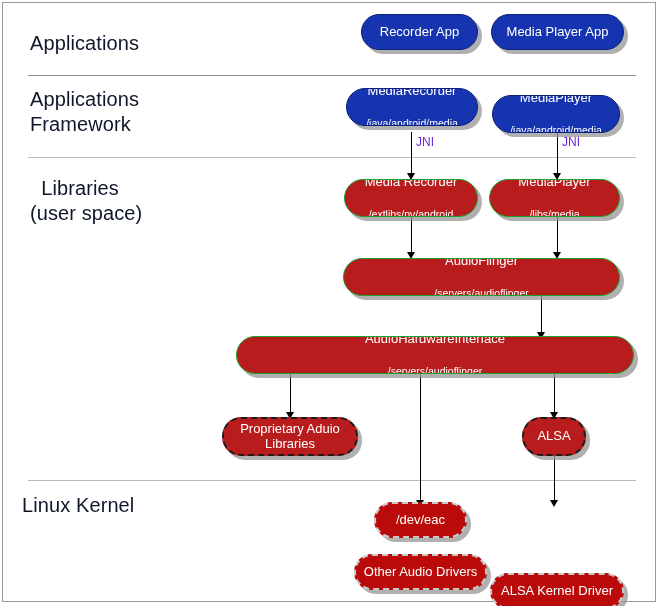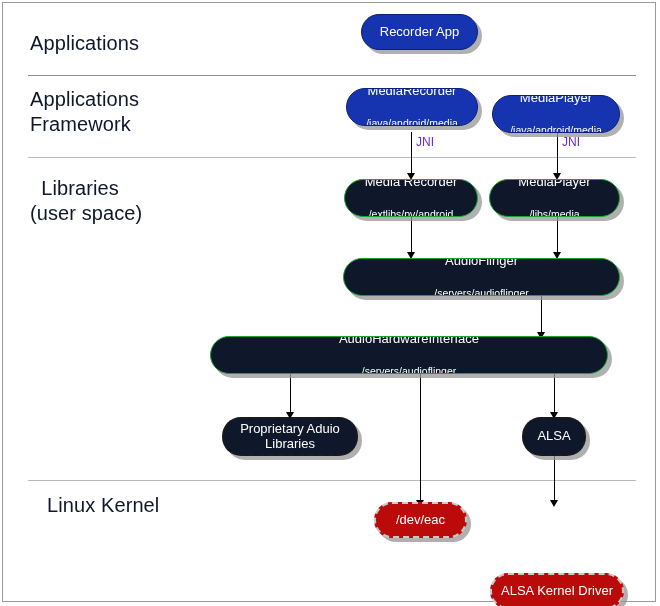--- a/index.html
+++ b/index.html
@@ -83,21 +83,21 @@
   .node .sub{
     font-size:10.5px;
     white-space:nowrap;
     margin-top:19px;
   }
   .node.blue{
     background:#1633b0;
     border:1px solid #0d1f78;
   }
   .node.green{
-    background:#0f172a;
+    background:#b91c1c;
     border:1px solid #1aa330;
   }
   .node.green.dashed{
     border:2px dashed #1b1b1b;
   }
   .node.red{
     background:#bb0a0a;
     border:2px dashed #c8c8c8;
   }
 </style>
@@ -109,21 +109,21 @@
 
   <div class="divider" style="left:28px;top:75px;width:608px;"></div>
   <div class="divider light" style="left:28px;top:157px;width:608px;"></div>
   <div class="divider light" style="left:28px;top:480px;width:608px;"></div>
 
   <div class="layer-label" style="left: 30px; top: 31px; white-space: pre;">Applications</div>
   <div class="layer-label" style="left: 30px; top: 87px; white-space: pre;">Applications
 Framework</div>
   <div class="layer-label" style="left: 30px; top: 176px; white-space: pre;">  Libraries
 (user space)</div>
-  <div class="layer-label" style="left: 47px; top: 493px; white-space: pre; text-align: center;">Linux Kernel</div>
+  <div class="layer-label" style="left: 22px; top: 493px; white-space: pre; text-align: center;">Linux Kernel</div>
 
   <div class="edge v" style="left:411px;top:132px;height:44px;"></div>
   <div class="arrowhead" style="left:407px;top:173px;"></div>
   <div class="edge-label" style="left:416px;top:135px;">JNI</div>
 
   <div class="edge v" style="left:557px;top:132px;height:44px;"></div>
   <div class="arrowhead" style="left:553px;top:173px;"></div>
   <div class="edge-label" style="left:562px;top:135px;">JNI</div>
 
   <div class="edge v" style="left:411px;top:216px;height:40px;"></div>
@@ -144,20 +144,23 @@
   <div class="edge v" style="left:554px;top:374px;height:42px;"></div>
   <div class="arrowhead" style="left:550px;top:412px;"></div>
 
   <div class="edge v" style="left:554px;top:456px;height:48px;"></div>
   <div class="arrowhead" style="left:550px;top:500px;"></div>
 
   <div class="node blue" style="left:361px;top:14px;width:117px;height:36px;">
     <span class="title">Recorder App</span>
   </div>
 
+  <div class="node blue" style="left:491px;top:14px;width:133px;height:36px;">
+    <span class="title">Media Player App</span>
+  </div>
 
   <div class="node blue" style="left:346px;top:88px;width:132px;height:38px;">
     <span class="title">MediaRecorder</span>
     <span class="sub">/java/android/media</span>
   </div>
 
   <div class="node blue" style="left:492px;top:95px;width:128px;height:38px;">
     <span class="title">MediaPlayer</span>
     <span class="sub">/java/android/media</span>
   </div>
@@ -170,36 +173,39 @@
   <div class="node green" style="left:489px;top:179px;width:131px;height:38px;">
     <span class="title">MediaPlayer</span>
     <span class="sub">/libs/media</span>
   </div>
 
   <div class="node green" style="left:343px;top:258px;width:277px;height:38px;">
     <span class="title">AudioFlinger</span>
     <span class="sub">/servers/audioflinger</span>
   </div>
 
-  <div class="node green" style="left:210px;top:336px;width:398px;height:38px;">
+  <div class="node green" style="left:236px;top:336px;width:398px;height:38px;">
     <span class="title">AudioHardwareInterface</span>
     <span class="sub">/servers/audioflinger</span>
   </div>
 
   <div class="node green dashed" style="left:222px;top:417px;width:136px;height:39px;">
     <span class="title">Proprietary Aduio</span>
     <span class="title">Libraries</span>
   </div>
 
   <div class="node green dashed" style="left:522px;top:417px;width:64px;height:39px;">
     <span class="title">ALSA</span>
   </div>
 
   <div class="node red" style="left:374px;top:502px;width:93px;height:36px;">
     <span class="title">/dev/eac</span>
   </div>
 
 
+  <div class="node red" style="left:354px;top:554px;width:133px;height:36px;">
+    <span class="title">Other Audio Drivers</span>
+  </div>
 
   <div class="node red" style="left:490px;top:554px;width:134px;height:36px;margin-top:19px;">
     <span class="title">ALSA Kernel Driver</span>
   </div>
 </div>
 
 </body></html>

